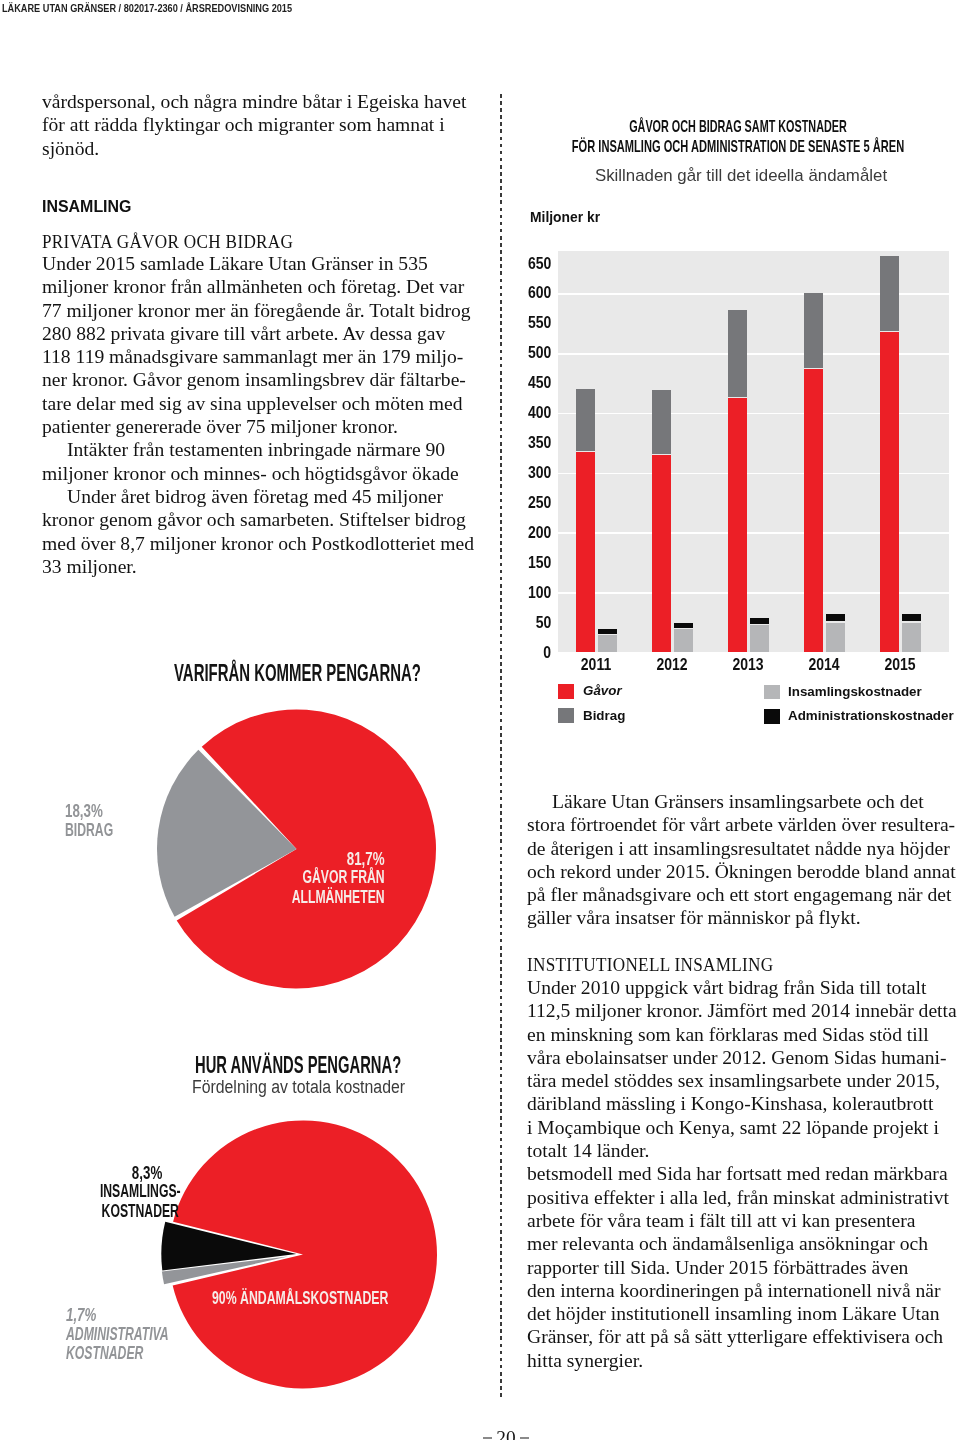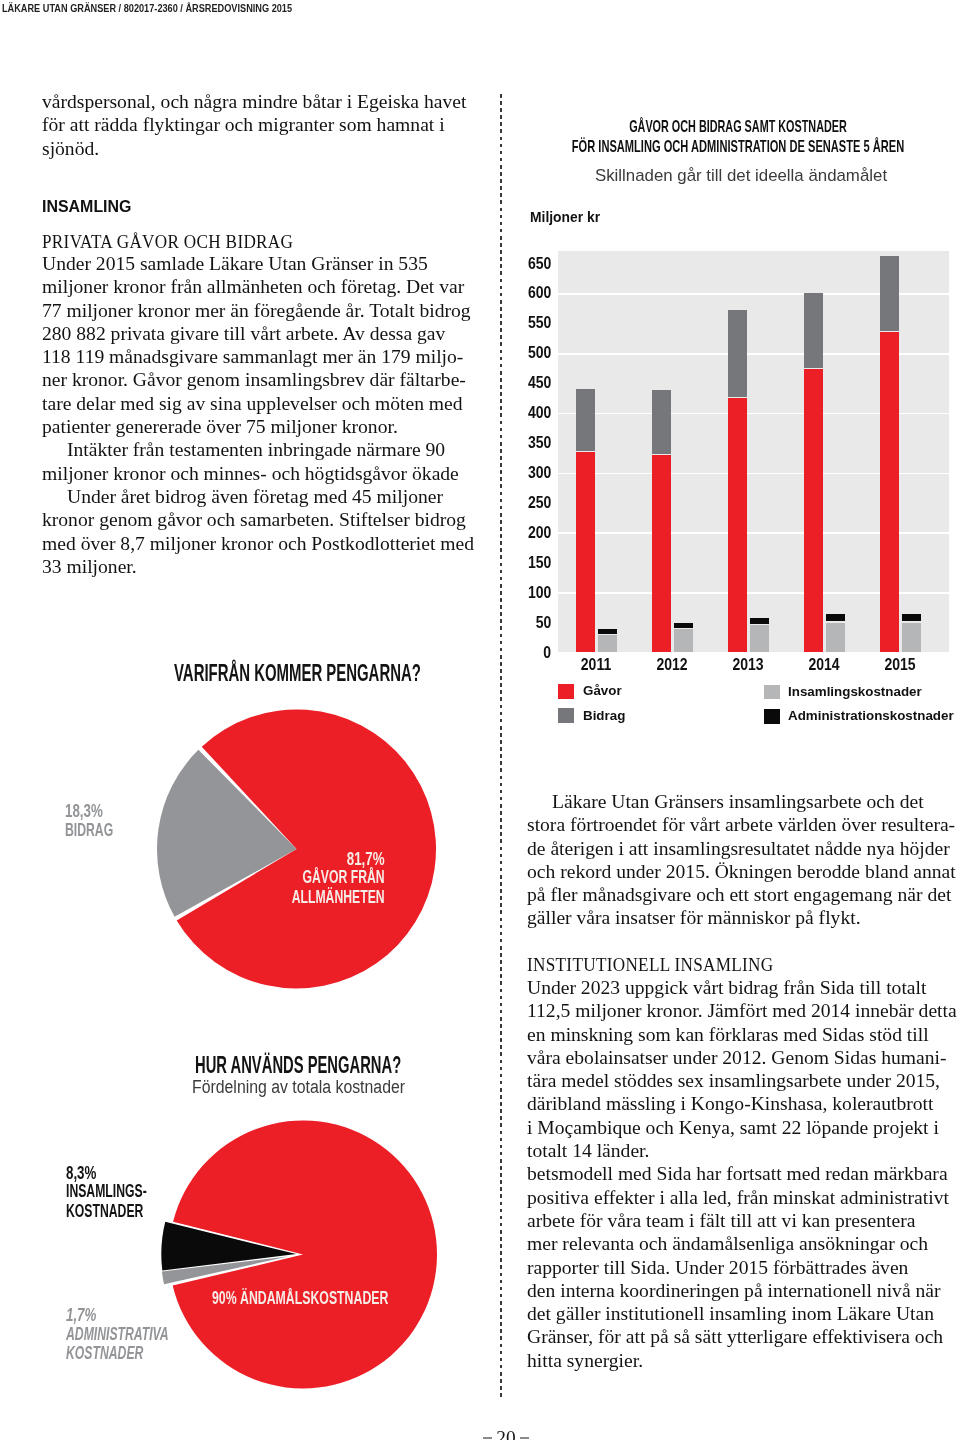--- a/index.html
+++ b/index.html
@@ -89,21 +89,21 @@
   .pc-out.lal .pc-pct,.pc-out.lal .pc-nm{transform-origin:left top;}
   .pc-pct{font-size:18.1px;line-height:18.8px;transform:scaleX(0.737);}
   .pc-nm{font-size:18.1px;line-height:19.3px;transform:scaleX(0.675);}
   .pc-out{position:absolute;text-align:right;color:#929497;}
   .pc-out .dark{color:#131313;}
   .pc-in{position:absolute;text-align:right;color:#f6ece8;}
   .pie1 .pc-out{left:35.4px;top:162px;width:200px;text-align:left;}
   .pie1 .pc-in{left:0;top:209.5px;width:354.6px;}
   .pie2 .pc-out{left:35.8px;width:220px;text-align:left;}
   .pie2 .pc-out .pc-pct,.pie2 .pc-out .pc-nm{transform-origin:left top;}
-  .pie2 .pc-out.o1{top:123.5px;}
+  .pie2 .pc-out.o1{top:123.5px;text-align:center;}
   .pie2 .pc-out.o2{top:266px;font-style:italic;}
   .pc-inline{position:absolute;font-weight:bold;font-size:18.1px;line-height:18.8px;
     color:#f6ece8;white-space:nowrap;transform-origin:left top;transform:scaleX(0.68);}
   .pie2 .pc-inline{left:182px;top:249px;}
 </style>
 </head>
 <body>
 
 <div class="page">
 
@@ -141,35 +141,35 @@
     <div class="lines rb1">
         <div class="tline ind">Läkare Utan Gränsers insamlingsarbete och det</div>
         <div class="tline">stora förtroendet för vårt arbete världen över resultera-</div>
         <div class="tline">de återigen i att insamlingsresultatet nådde nya höjder</div>
         <div class="tline">och rekord under 2015. Ökningen berodde bland annat</div>
         <div class="tline">på fler månadsgivare och ett stort engagemang när det</div>
         <div class="tline">gäller våra insatser för människor på flykt.</div>
       </div>
     <div class="subhead rs">INSTITUTIONELL INSAMLING</div>
     <div class="lines rb2">
-        <div class="tline">Under 2023 uppgick vårt bidrag från Sida till totalt</div>
+        <div class="tline">Under 2010 uppgick vårt bidrag från Sida till totalt</div>
         <div class="tline">112,5 miljoner kronor. Jämfört med 2014 innebär detta</div>
         <div class="tline">en minskning som kan förklaras med Sidas stöd till</div>
         <div class="tline">våra ebolainsatser under 2012. Genom Sidas humani-</div>
         <div class="tline">tära medel stöddes sex insamlingsarbete under 2015,</div>
         <div class="tline">däribland mässling i Kongo-Kinshasa, kolerautbrott</div>
         <div class="tline">i Moçambique och Kenya, samt 22 löpande projekt i</div>
         <div class="tline">totalt 14 länder.</div>
         <div class="tline">betsmodell med Sida har fortsatt med redan märkbara</div>
         <div class="tline">positiva effekter i alla led, från minskat administrativt</div>
         <div class="tline">arbete för våra team i fält till att vi kan presentera</div>
         <div class="tline">mer relevanta och ändamålsenliga ansökningar och</div>
         <div class="tline">rapporter till Sida. Under 2015 förbättrades även</div>
         <div class="tline">den interna koordineringen på internationell nivå när</div>
-        <div class="tline">det gäller institutionell insamling inom Läkare Utan</div>
+        <div class="tline">det höjder institutionell insamling inom Läkare Utan</div>
         <div class="tline">Gränser, för att på så sätt ytterligare effektivisera och</div>
         <div class="tline">hitta synergier.</div>
       </div>
   </div>
 
   <div class="barchart">
     <div class="bc-title l1">GÅVOR OCH BIDRAG SAMT KOSTNADER</div>
     <div class="bc-title l2">FÖR INSAMLING OCH ADMINISTRATION DE SENASTE 5 ÅREN</div>
     <div class="bc-sub">Skillnaden går till det ideella ändamålet</div>
     <div class="bc-ylab">Miljoner kr</div>
@@ -223,21 +223,21 @@
       </div>
     <div class="bc-xticks">
         <span style="left: 66.4px; width: 60px; top: 545.5px;">2011</span>
         <span style="left: 142.4px; width: 60px; top: 545.5px;">2012</span>
         <span style="left: 218.4px; width: 60px; top: 545.5px;">2013</span>
         <span style="left: 294.4px; width: 60px; top: 545.5px;">2014</span>
         <span style="left: 370.4px; width: 60px; top: 545.5px;">2015</span>
       </div>
     <div class="bc-legend">
         <div class="sw" style="left: 58.1px; top: 574px; background: rgb(236, 31, 38);"></div>
-        <div class="lb" style="left: 82.8px; top: 574.2px;">Gåvor</div>
+        <div class="lb" style="left: 82.8px; top: 574.2px; font-style: italic;">Gåvor</div>
         <div class="sw" style="left: 58.1px; top: 598.3px; background: rgb(118, 119, 122);"></div>
         <div class="lb" style="left: 82.8px; top: 598.5px;">Bidrag</div>
         <div class="sw" style="left: 264px; top: 574.6px; background: rgb(181, 182, 184);"></div>
         <div class="lb" style="left: 287.8px; top: 574.8px;">Insamlingskostnader</div>
         <div class="sw" style="left: 264px; top: 598.8px; background: rgb(10, 10, 10);"></div>
         <div class="lb" style="left: 287.8px; top: 599px;">Administrationskostnader</div>
       </div>
   </div>
 
   <div class="pie1">

